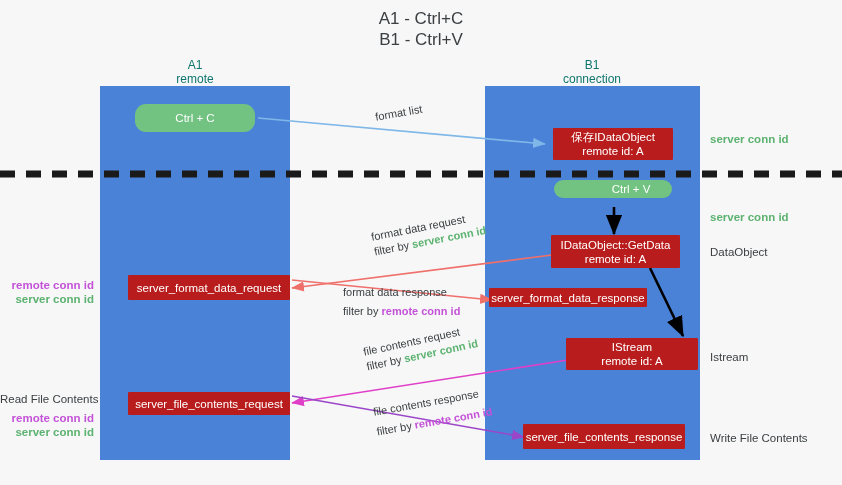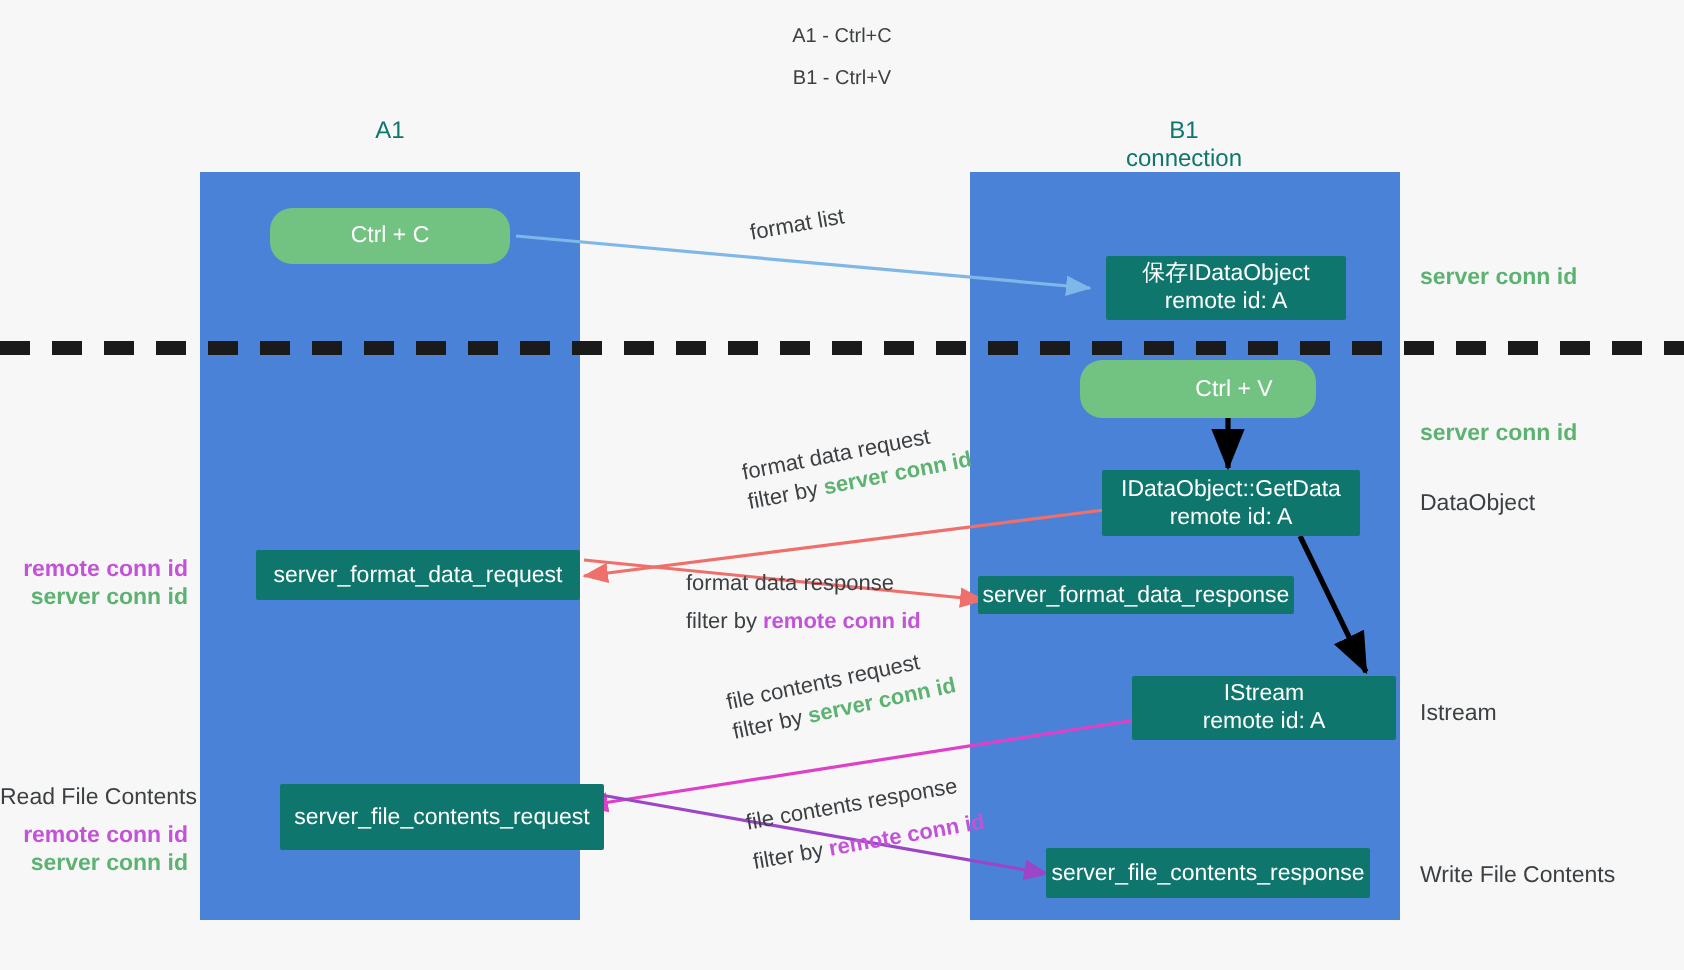--- a/index.html
+++ b/index.html
@@ -44,21 +44,21 @@
     display: flex;
     flex-direction: column;
     align-items: center;
     justify-content: center;
     text-align: center;
     color: #ffffff;
     font-size: 11.5px;
     line-height: 14px;
     border-radius: 1px;
   }
-  .node.orange { background: #0f766e; }
+  .node.orange { background: #b91c1c; }
   .node.green  { background: #72c282; border-radius: 11px; }
   .node .l2 { font-size: 11.5px; }
 
   .side-label {
     position: absolute;
     font-size: 11.5px;
     line-height: 14px;
     color: #3c4043;
     white-space: nowrap;
   }
@@ -78,40 +78,41 @@
   .rot-a { transform: rotate(-10deg); transform-origin: left top; }
   .rot-b { transform: rotate(-11deg); transform-origin: left top; }
   .rot-c { transform: rotate(-12deg); transform-origin: left top; }
 
   .title {
     position: absolute;
     left: 0;
     top: 8px;
     width: 842px;
     text-align: center;
-    font-size: 10px;
+    font-size: 17px;
     line-height: 21px;
     color: #3c4043;
   }
 </style>
 </head>
 <body>
 
 <div id="stage">
 
   <div class="title">
     <div>A1 - Ctrl+C</div>
     <div>B1 - Ctrl+V</div>
   </div>
 
   <div class="lane" style="left:100px; top:86px; width:190px; height:374px;"></div>
   <div class="lane" style="left:485px; top:86px; width:215px; height:374px;"></div>
 
   <div class="lane-head" style="left:115px; top:58px; width:160px;">
     <div>A1</div>
+    <div>remote</div>
   </div>
   <div class="lane-head" style="left:512px; top:58px; width:160px;">
     <div>B1</div>
     <div>connection</div>
   </div>
 
   <svg id="svg-layer" viewBox="0 0 842 485">
     <defs>
       <marker id="ah-blue" markerWidth="9" markerHeight="9" refX="7.5" refY="3.2" orient="auto">
         <path d="M0,0 L8,3.2 L0,6.4 z" fill="#7eb7e8"></path>
@@ -149,21 +150,21 @@
 
   <div class="node green" style="left:135px; top:104px; width:120px; height:28px;">
     <div>Ctrl + C</div>
   </div>
 
   <div class="node orange" style="left:553px; top:128px; width:120px; height:32px;">
     <div>保存IDataObject</div>
     <div class="l2">remote id: A</div>
   </div>
 
-  <div class="node green" style="left:540px; top:180px; width:118px; height:29px;padding-left:36px;">
+  <div class="node green" style="left:554px; top:180px; width:118px; height:18px;padding-left:36px;">
     <div>Ctrl + V</div>
   </div>
 
   <div class="node orange" style="left:551px; top:235px; width:129px; height:33px;">
     <div>IDataObject::GetData</div>
     <div class="l2">remote id: A</div>
   </div>
 
   <div class="node orange" style="left:128px; top:275px; width:162px; height:25px;">
     <div>server_format_data_request</div>
@@ -171,21 +172,21 @@
 
   <div class="node orange" style="left:489px; top:288px; width:158px; height:19px;">
     <div>server_format_data_response</div>
   </div>
 
   <div class="node orange" style="left:566px; top:338px; width:132px; height:32px;">
     <div>IStream</div>
     <div class="l2">remote id: A</div>
   </div>
 
-  <div class="node orange" style="left:140px; top:392px; width:162px; height:33px;">
+  <div class="node orange" style="left:128px; top:392px; width:162px; height:23px;">
     <div>server_file_contents_request</div>
   </div>
 
   <div class="node orange" style="left:523px; top:424px; width:162px; height:25px;">
     <div>server_file_contents_response</div>
   </div>
 
   <div class="edge-label rot-a" style="left:374px; top:110px;">
     <span>format list</span>
   </div>

